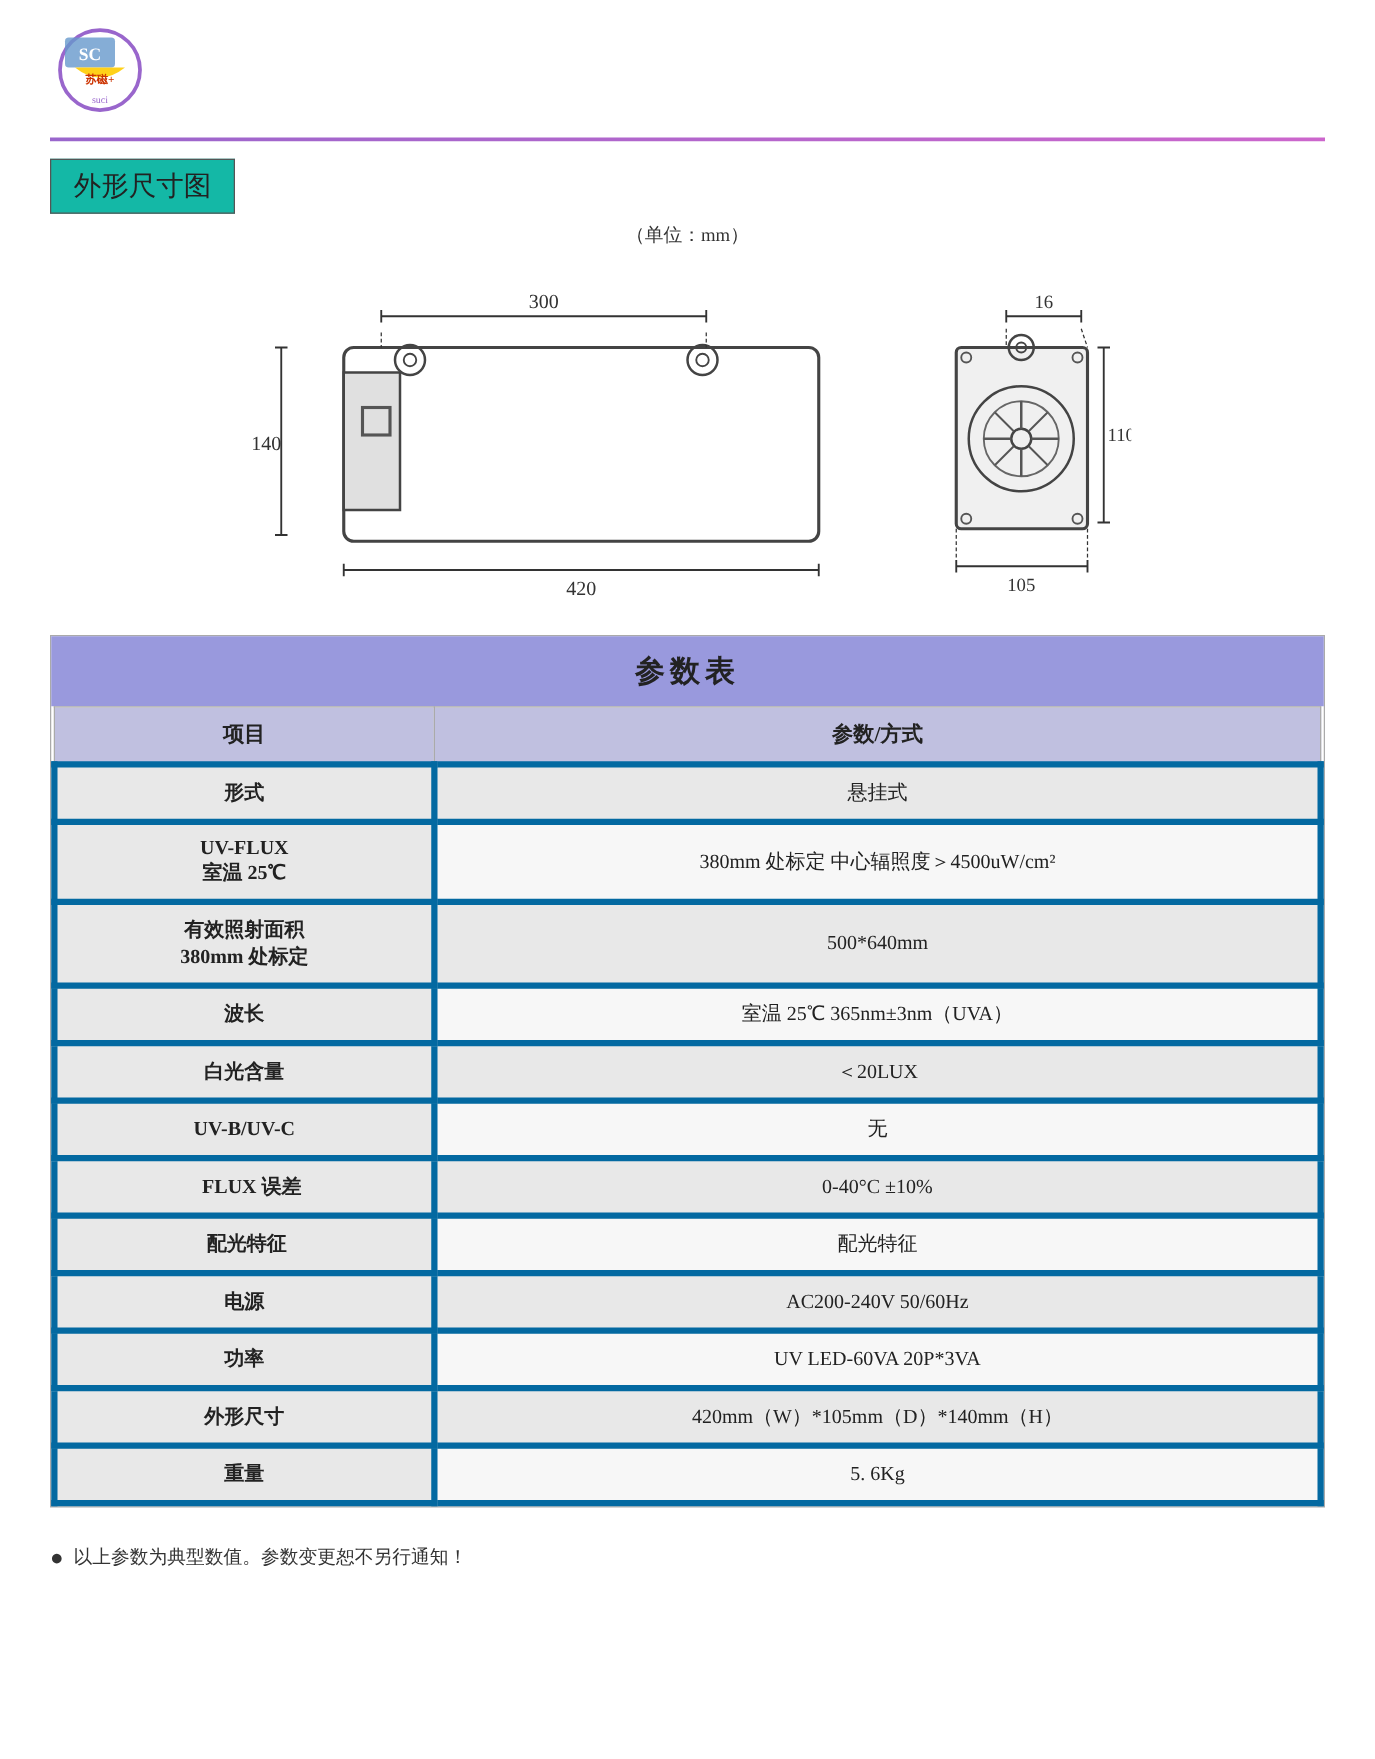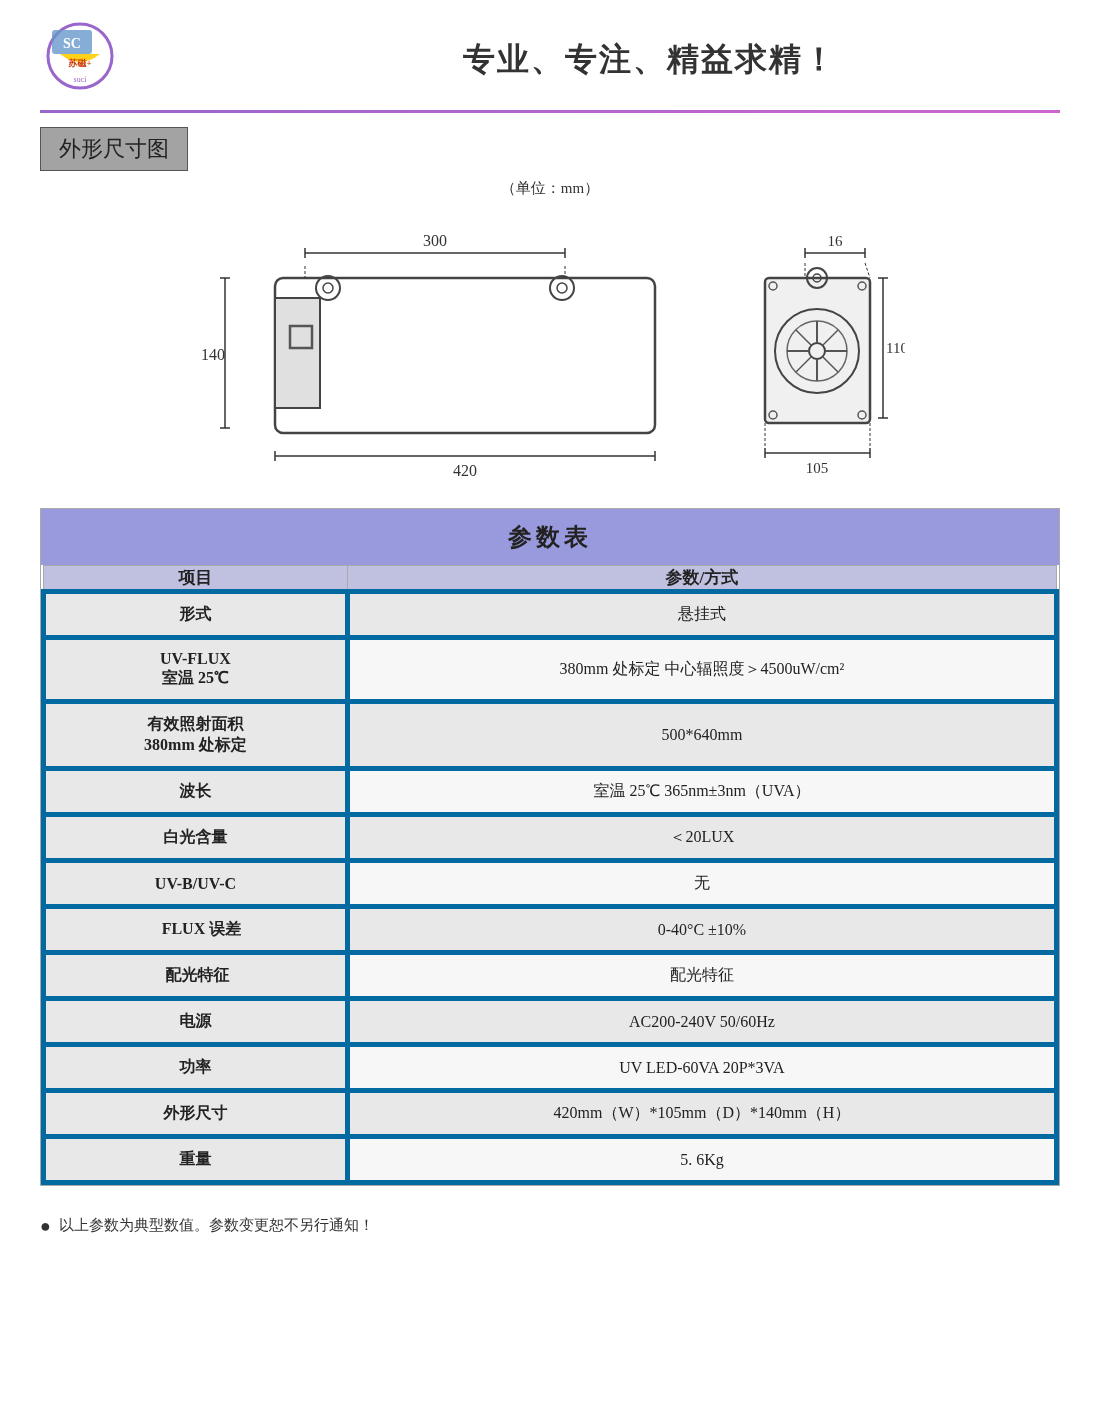--- a/index.html
+++ b/index.html
@@ -43,21 +43,21 @@
       margin-bottom: 14px;
     }
 
     
     .section-title-box {
       display: inline-block;
       border: 1.5px solid #555;
       padding: 6px 18px;
       font-size: 22px;
       margin-bottom: 8px;
-      background: #a3a3a3;
+      background: #14b8a6;
     }
 
     .unit-label {
       text-align: center;
       font-size: 15px;
       color: #333;
       margin-bottom: 10px;
     }
 
     
@@ -84,20 +84,21 @@
       letter-spacing: 4px;
     }
     .param-table {
       width: 100%;
       border-collapse: collapse;
     }
     .param-table th {
       background: #c0c0e0;
       font-size: 17px;
       font-weight: bold;
+      padding: 10px;
       border: 1px solid #aaa;
     }
     .param-table td {
       text-align: center;
       font-size: 16px;
       padding: 10px 16px;
       border: 5px solid #0369a1;
     }
     .param-table tr:nth-child(odd) td {
       background: #e8e8e8;
@@ -144,21 +145,20 @@
 
       <rect x="12" y="10" width="40" height="24" rx="3" fill="#6699cc" opacity="0.8"></rect>
       <text x="32" y="28" font-size="14" font-weight="bold" fill="white" text-anchor="middle">SC</text>
 
       <path d="M20 34 Q40 50 60 34" fill="#ffcc00" opacity="0.9"></path>
       <text x="40" y="46" font-size="9" fill="#cc3300" text-anchor="middle" font-weight="bold">苏磁+</text>
 
       <text x="40" y="62" font-size="8" fill="#9966cc" text-anchor="middle">suci</text>
     </svg>
   </div>
-  <div class="tagline">专业、专注、精益求精！</div>
 </div>
 
 <div class="purple-line"></div>
 
 <div>
   <div class="section-title-box">
     <span>外形尺寸图</span>
   </div>
 </div>
 

